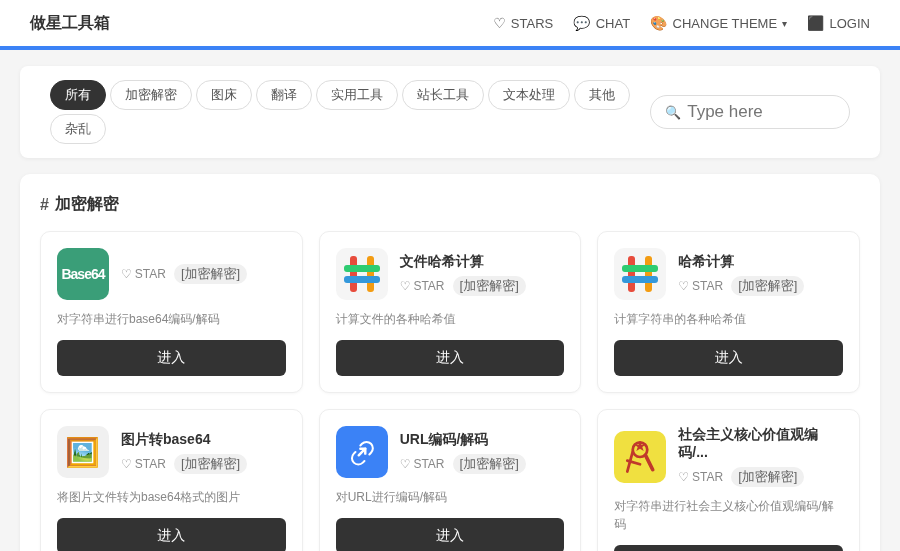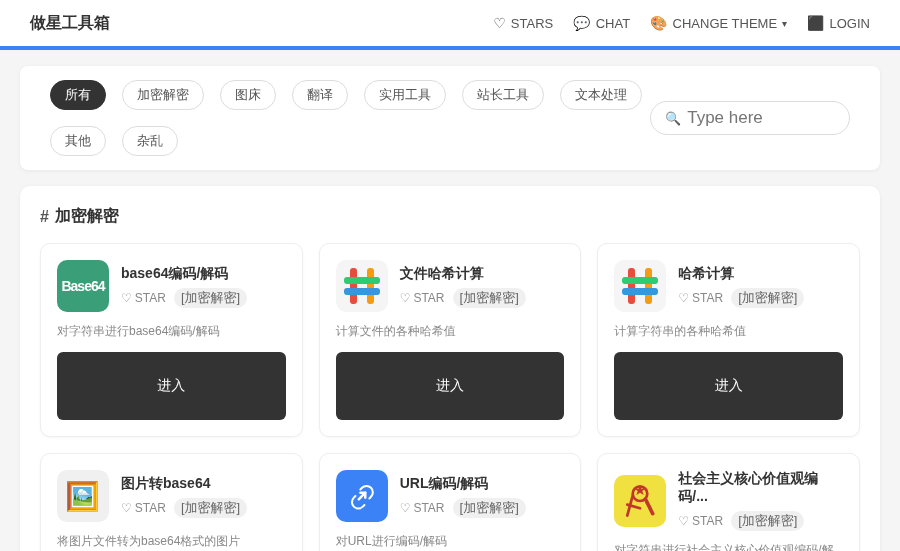--- a/index.html
+++ b/index.html
@@ -42,21 +42,21 @@
       padding: 14px 30px;
       display: flex;
       align-items: center;
       justify-content: space-between;
       margin: 16px 20px;
       border-radius: 8px;
       box-shadow: 0 1px 4px rgba(0,0,0,0.06);
     }
     .filter-tags {
       display: flex;
-      gap: 16px;
+      gap: 4px;
       flex-wrap: wrap;
     }
     .filter-tag {
       padding: 5px 14px;
       border-radius: 20px;
       border: 1px solid #ddd;
       font-size: 13px;
       cursor: pointer;
       background: #fff;
       color: #555;
@@ -171,21 +171,21 @@
 
     .card-desc {
       font-size: 12px;
       color: #888;
       margin-bottom: 12px;
       line-height: 1.5;
     }
 
     .card-btn {
       width: 100%;
-      padding: 25px;
+      padding: 9px;
       background: #333;
       color: #fff;
       border: none;
       border-radius: 6px;
       font-size: 14px;
       cursor: pointer;
       font-family: inherit;
     }
 
     
@@ -247,21 +247,20 @@
       <span class="section-title-hash">#</span>
       <span>加密解密</span>
     </div>
     <div class="cards-grid" id="cards-container">
         <div class="card">
     <div class="card-header">
       <div class="card-icon card-icon-base64" style="background:#3a9e78;">
               <span class="base64-text">Base64</span>
             </div>
       <div class="card-title-area">
-        <div class="card-name">base64编码/解码</div>
         <div class="card-meta">
           <span class="card-star">
             <span>♡</span>
             <span>STAR</span>
           </span>
           <span class="card-tag">[加密解密]</span>
         </div>
       </div>
     </div>
     <div class="card-desc">对字符串进行base64编码/解码</div>

